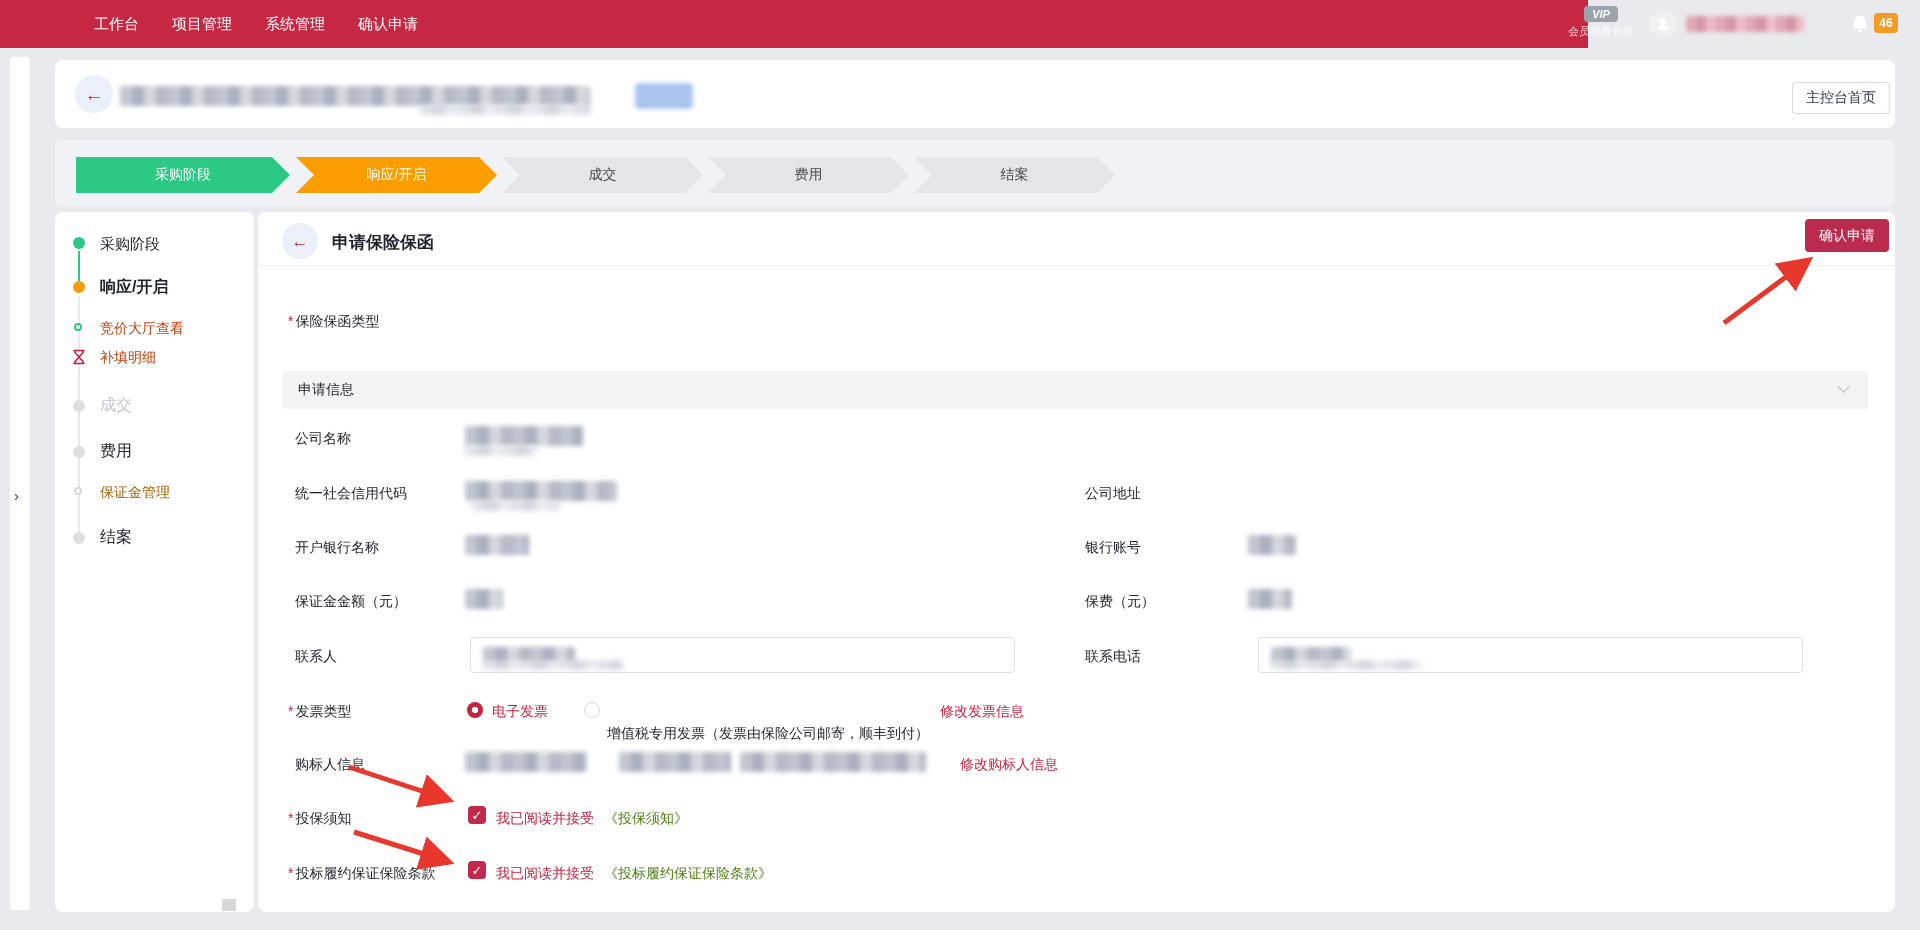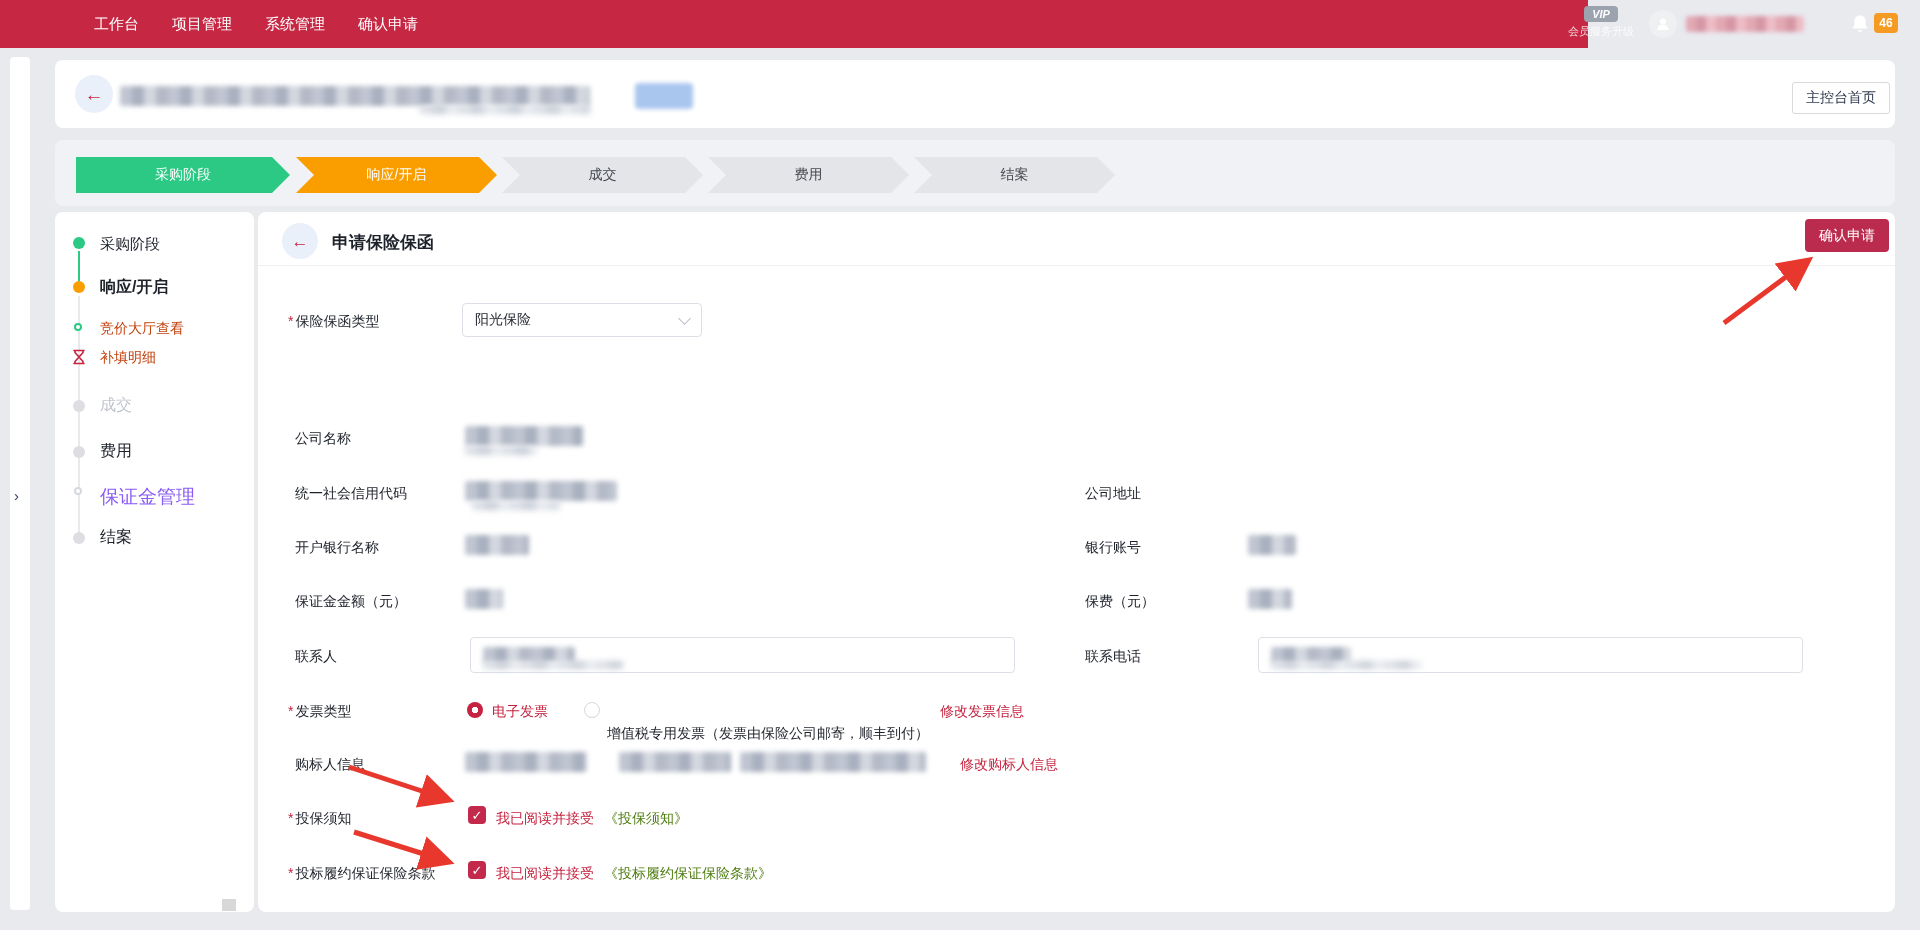--- a/index.html
+++ b/index.html
@@ -58,21 +58,21 @@
   .tl-line-green { position:absolute; left:23px; width:2px; background:#2bc983; }
   .tl-dot { position:absolute; width:12px; height:12px; border-radius:50%; }
   .tl-ring { position:absolute; width:8px; height:8px; border-radius:50%; background:#fff; }
   .tl-label { position:absolute; left:45px; white-space:nowrap; cursor:pointer; }
   .dot-green { background:#2bc983; } .dot-orange { background:#fa9e00; } .dot-gray { background:#dcdee2; }
   .ring-green { border:2px solid #2bc983; } .ring-gray { border:2px solid #d5d8de; }
   .lbl-main { font-size:15px; color:#1d2129; }
   .lbl-bold { font-size:16px; font-weight:bold; color:#1d2129; }
   .lbl-sub  { font-size:14px; color:#c2410c; }
   .lbl-dim  { font-size:16px; color:#c0c4cc; }
-  .lbl-red  { font-size:19px; color:#8b5cf6; }
+  .lbl-red  { font-size:14px; color:#a16207; }
   .side-scroll-thumb { position:absolute; left:167px; top:687px; width:14px; height:12px; background:#d8d8d8; }
 
   
   .main-card { position:absolute; left:258px; top:212px; width:1637px; height:700px; background:#fff; border-radius:8px; }
   .form-back { left:24px; top:11px; width:36px; height:36px; }
   .form-title { position:absolute; left:74px; top:19px; font-size:17px; font-weight:bold; color:#1d2129; }
   .confirm-btn { position:absolute; left:1547px; top:7px; width:84px; height:33px; background:#bb2b4e; border-radius:4px;
       color:#fff; font-size:14px; display:flex; align-items:center; justify-content:center; cursor:pointer; }
   .main-divider { position:absolute; left:0; top:53px; width:1637px; height:1px; background:#f0f0f0; }
 
@@ -196,25 +196,25 @@
     <div class="circle-back form-back" style="position:absolute;">
       <span class="arrow-glyph" style="font-size:17px;">←</span>
     </div>
     <div class="form-title">申请保险保函</div>
     <div class="confirm-btn">确认申请</div>
     <div class="main-divider"></div>
 
     <div class="f-label" style="left:30px; top:101px;">
       <span class="req">*</span><span>保险保函类型</span>
     </div>
-    <div class="select-box">
-      <span>阳光保险</span>
+
+    <div class="section-bar">
+      <span class="sec-title">申请信息</span>
       <span class="chev-down"></span>
     </div>
-
 
     <div class="f-label" style="left:37px; top:218px;">公司名称</div>
     <div class="blur-val mosaic" style="left:207px; top:214px; width:118px;"></div>
     <div class="blur-sub mosaic-light" style="left:207px; top:234px; width:72px;"></div>
 
     <div class="f-label" style="left:37px; top:273px;">统一社会信用代码</div>
     <div class="blur-val mosaic" style="left:207px; top:269px; width:152px;"></div>
     <div class="blur-sub mosaic-light" style="left:214px; top:289px; width:88px;"></div>
     <div class="f-label" style="left:827px; top:273px;">公司地址</div>
 

